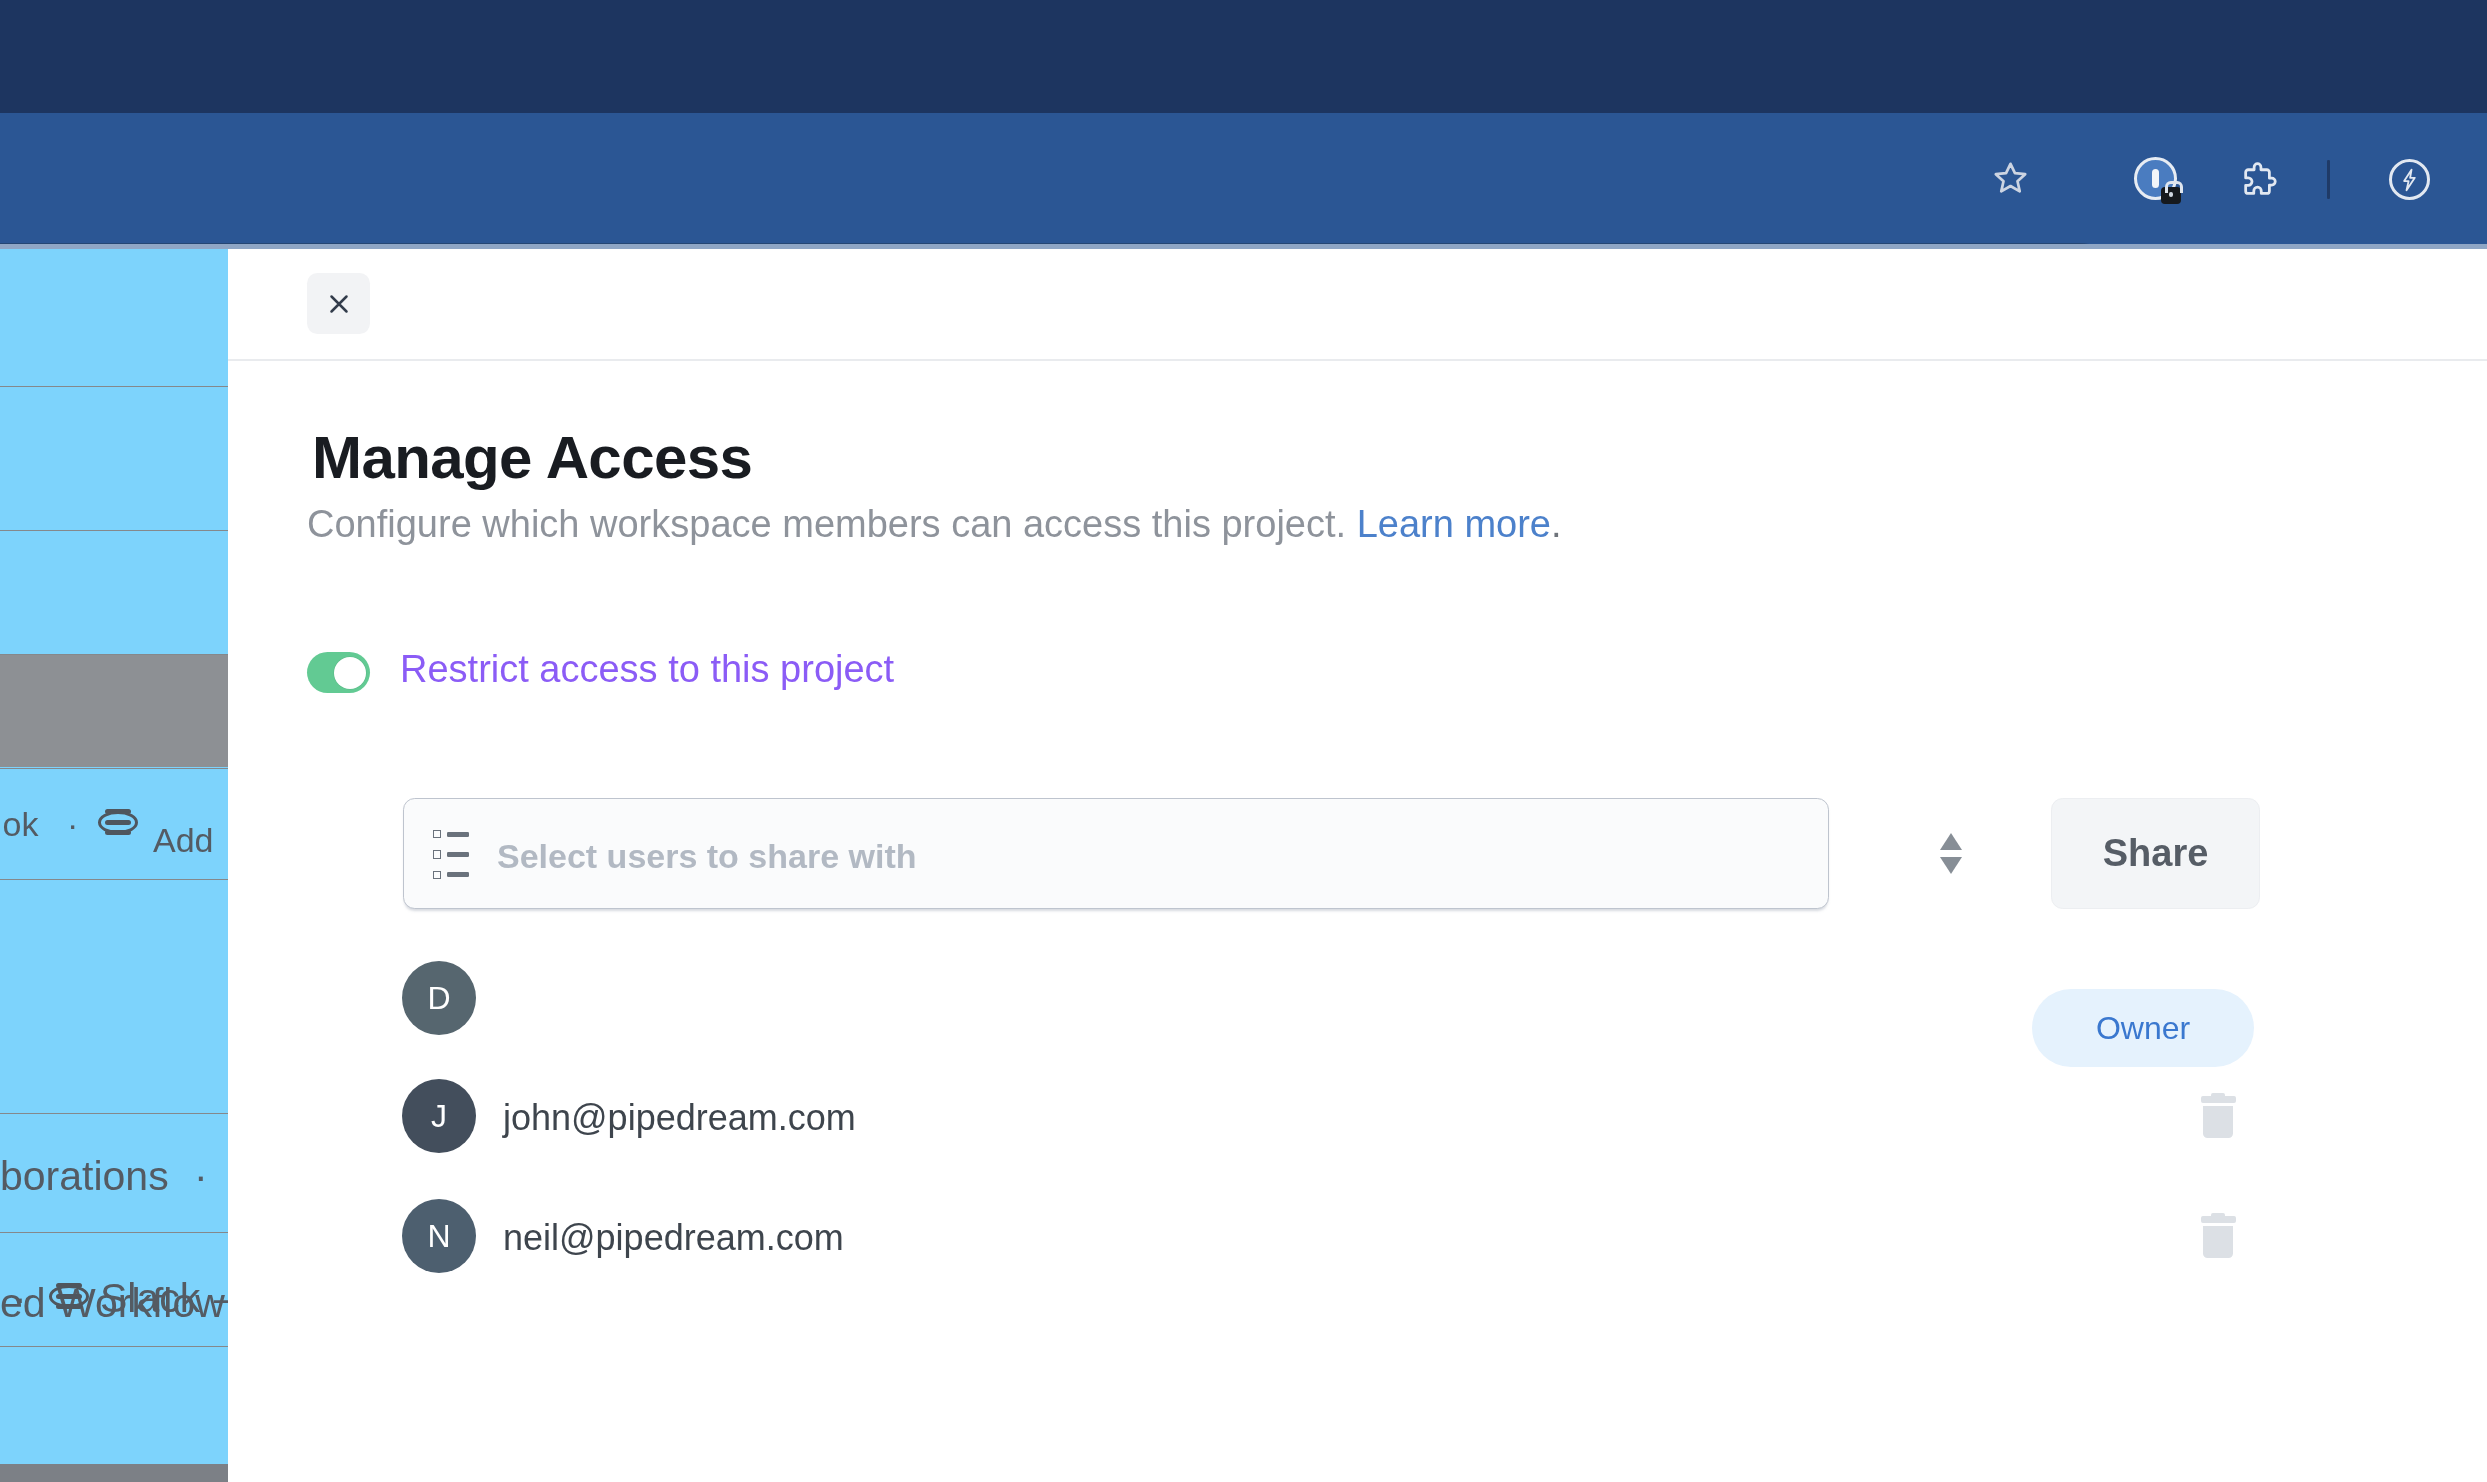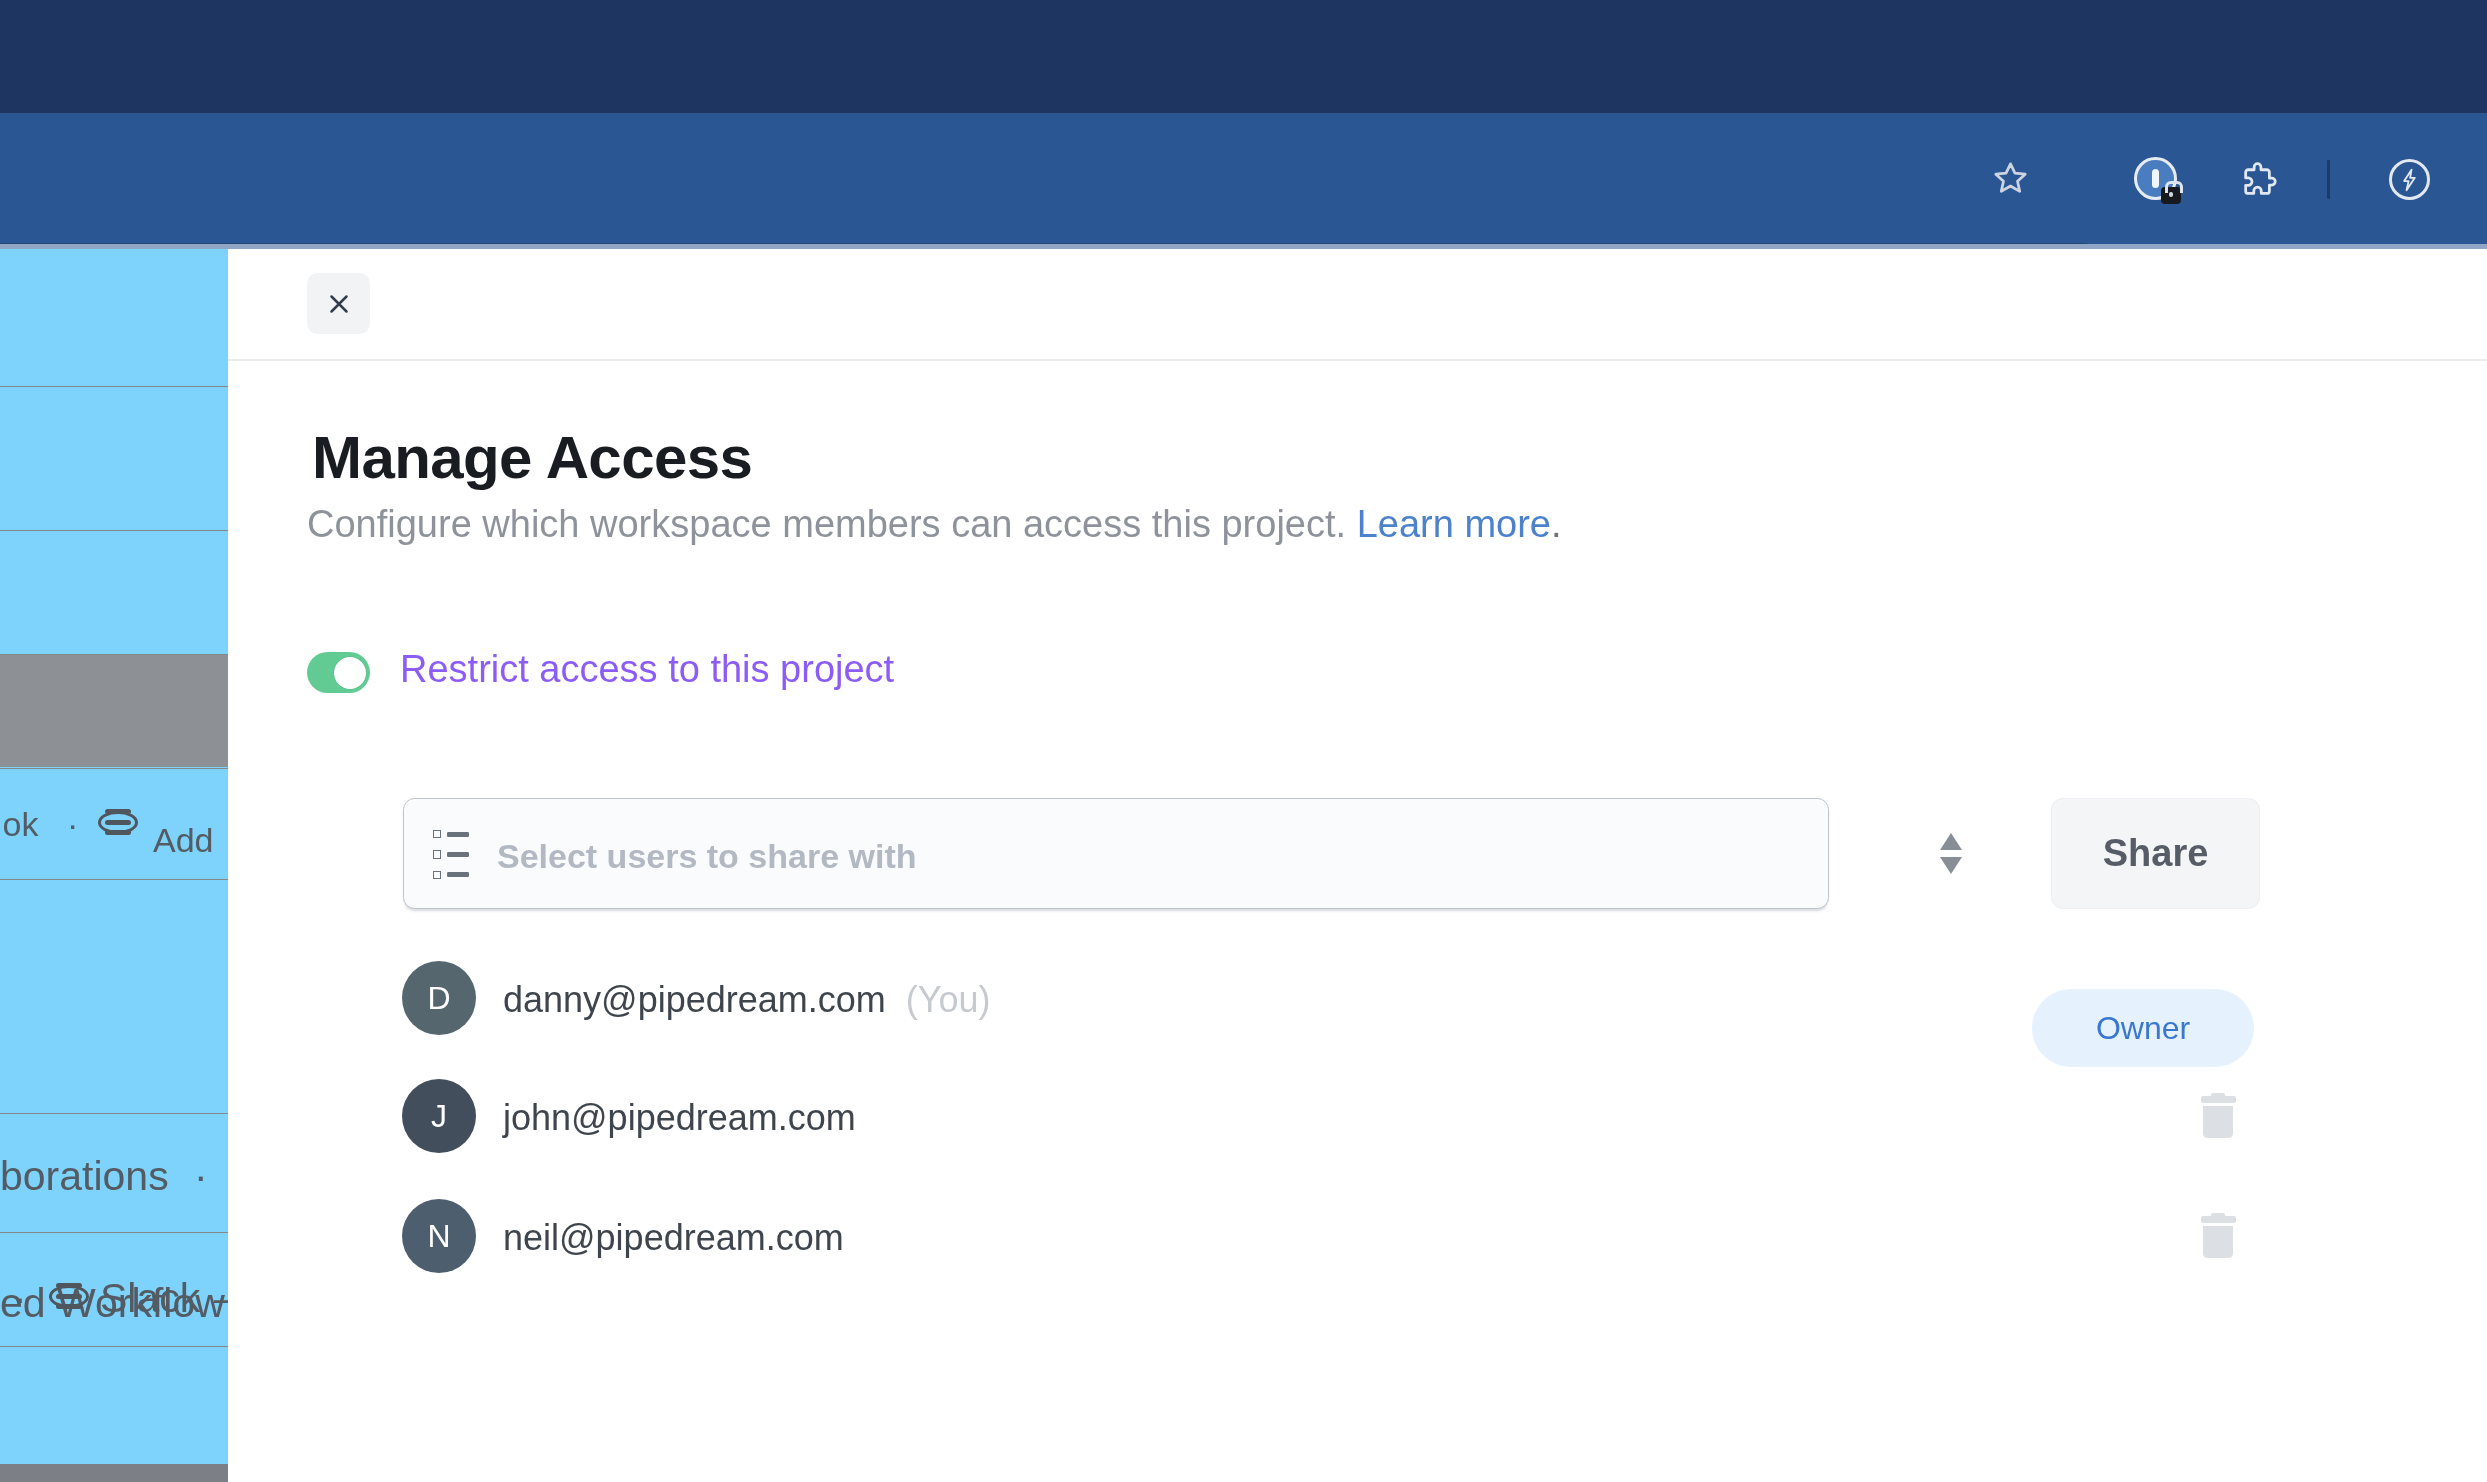--- a/index.html
+++ b/index.html
@@ -205,21 +205,20 @@
       <span class="sort-arrows">
         <span class="up"></span>
           <span class="down"></span>
       </span>
     </div>
 
     <div class="share-btn">Share</div>
 
     <div class="member-row" style="top:712px">
       <span class="avatar" style="background:#56666f">D</span>
-      <span class="email"><span>danny@pipedream.com</span>&nbsp;&nbsp;<span class="you">(You)</span></span>
       <span class="owner-badge">Owner</span>
     </div>
 
     <div class="member-row" style="top:830px">
       <span class="avatar" style="background:#434e5c">J</span>
       <span class="email">john@pipedream.com</span>
       <span class="trash">
         <span class="handle"></span>
           <span class="lid"></span>
           <span class="body"></span>

